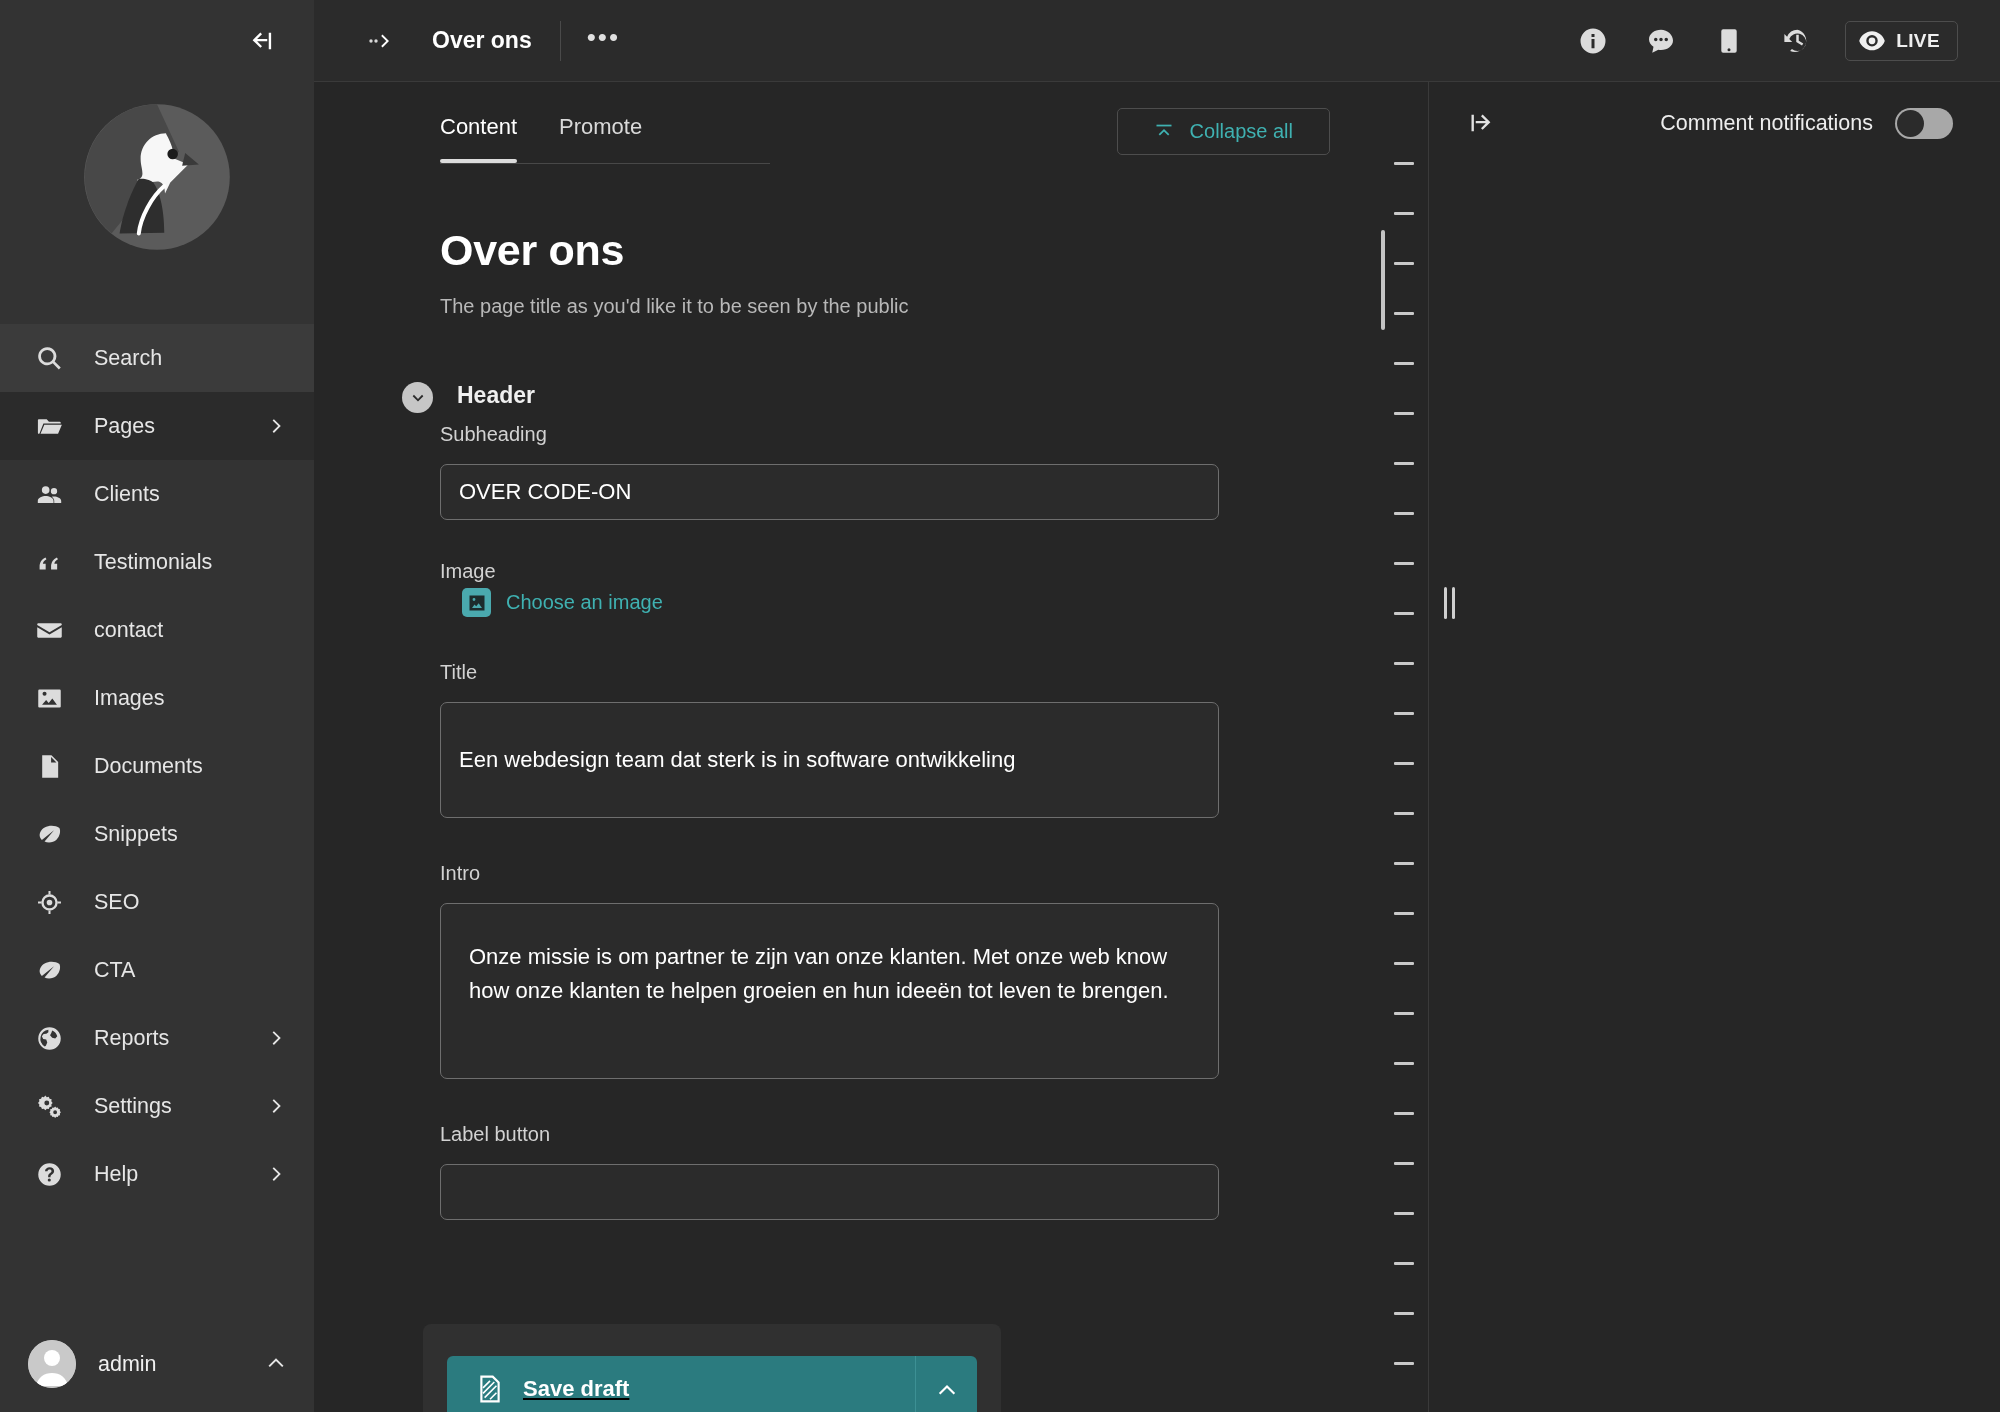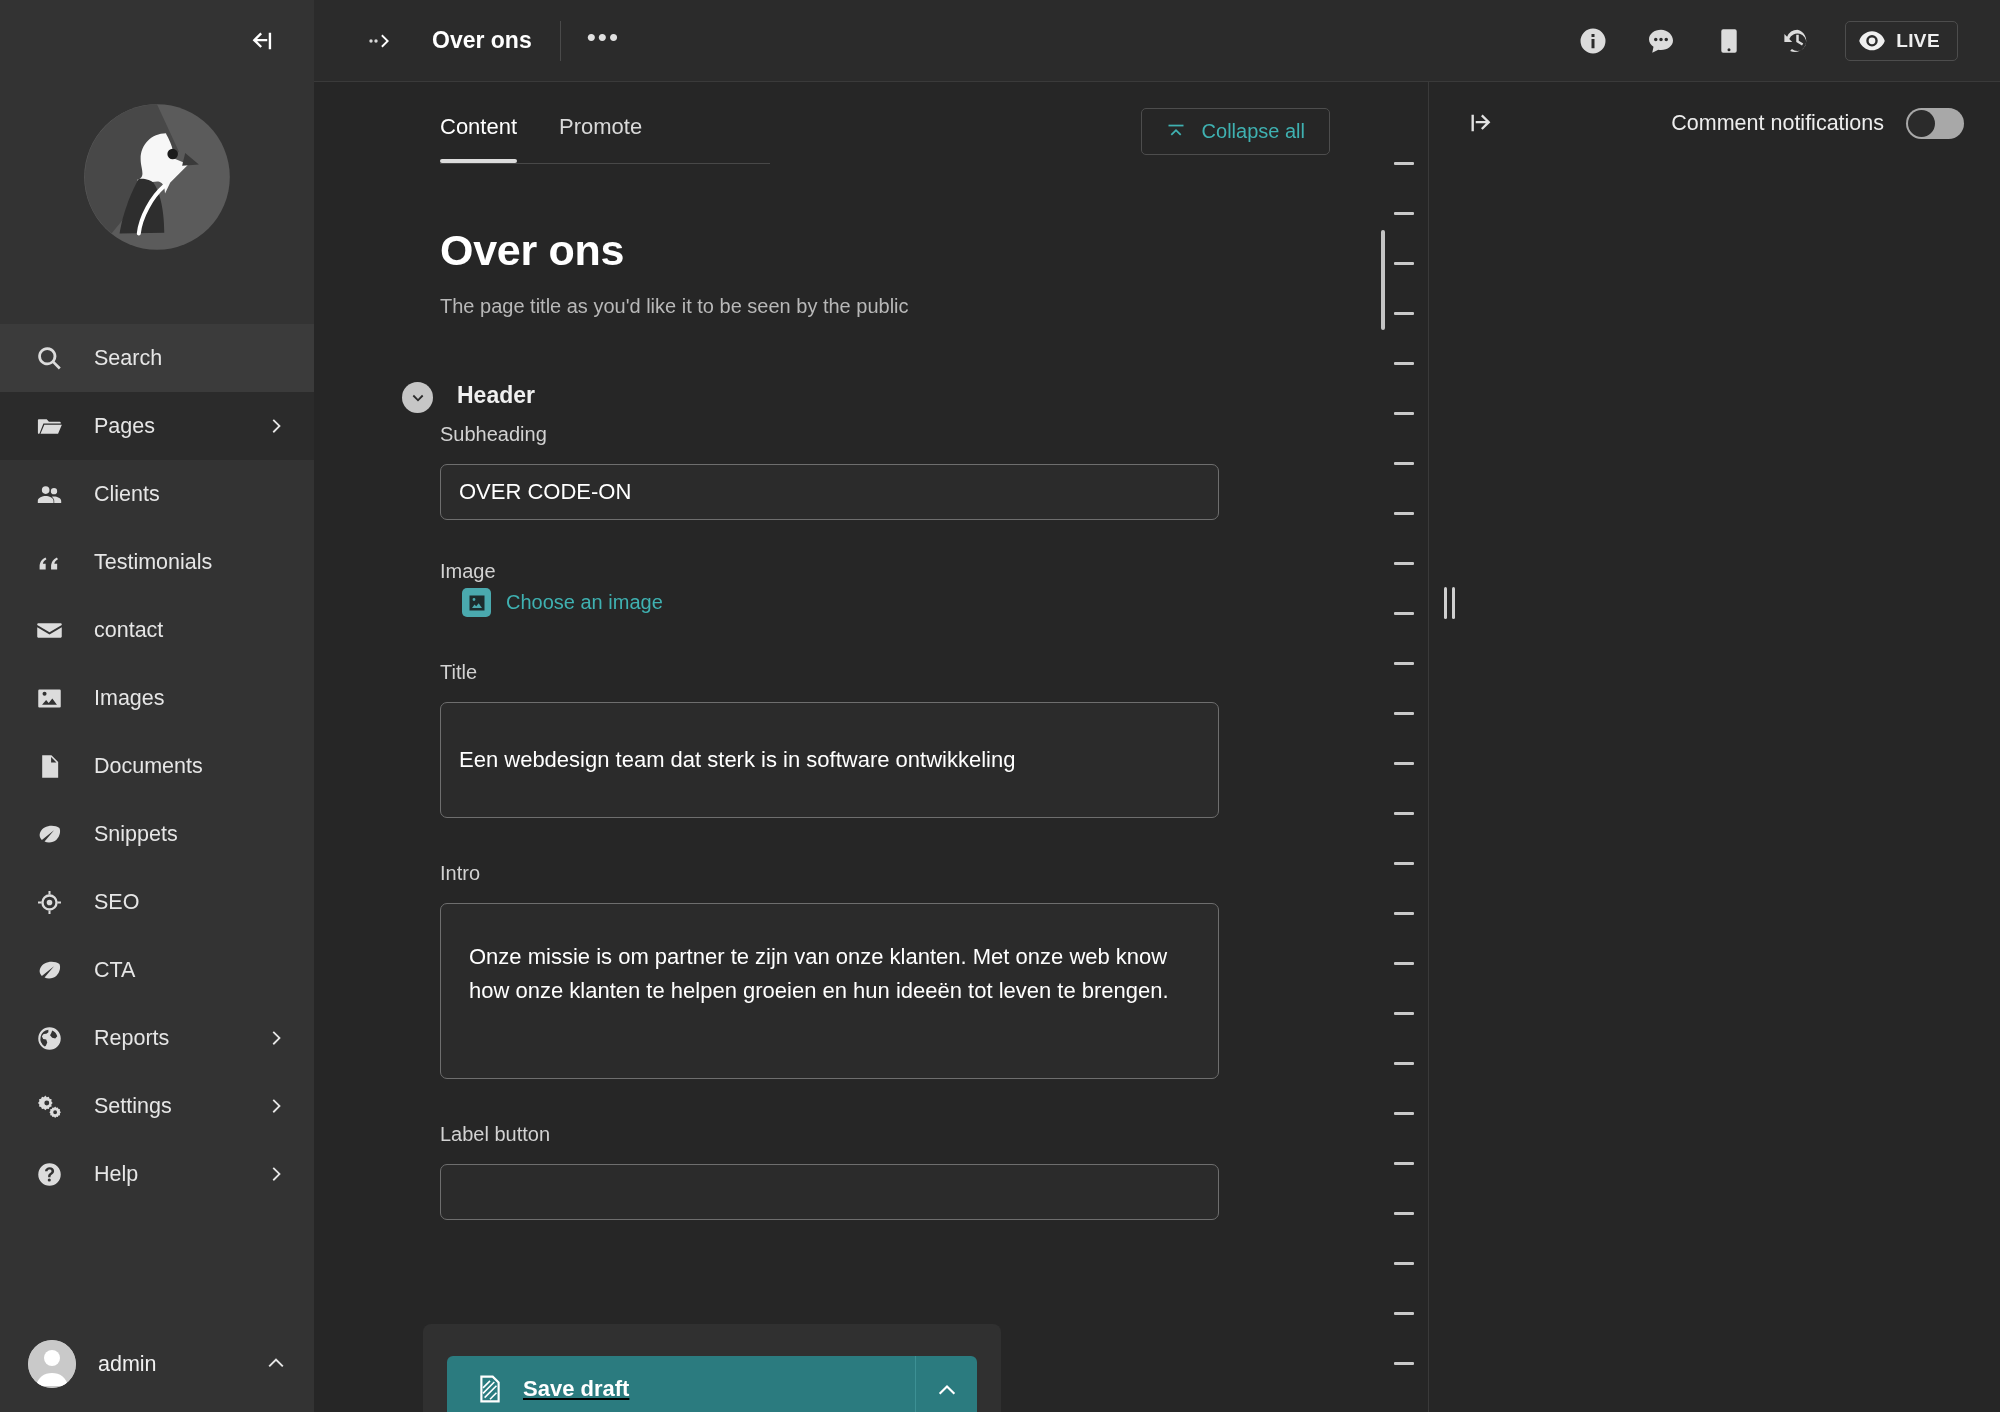--- a/index.html
+++ b/index.html
@@ -112,21 +112,21 @@
     content:""; position:absolute; left:0; right:0; bottom:-1px;
     height:4px; background:#dcdcdc; border-radius:2px;
   }
   #tabline {
     position:absolute; left:126px; width:330px; bottom:0; height:1px; background:#484848;
   }
   #collapse-all {
     position:absolute; right:98px; top:26px;
     display:flex; align-items:center; gap:16px;
     border:1px solid #4d4d4d; border-radius:5px;
-    padding:11px 24px; cursor:pointer;
+    padding:11px 36px; cursor:pointer;
     color:#3fb1b1; font-size:20px;
   }
   #collapse-all svg { fill:#3fb1b1; }
 
   #form-area { padding:62px 0 0 0; position:relative; }
   #page-heading {
     font-size:43px; font-weight:bold; color:#ffffff;
     padding-left:126px; letter-spacing:-.3px;
   }
   #page-sub {
@@ -187,21 +187,21 @@
     position:absolute; left:1381px; top:230px; width:4px; height:100px;
     background:#c4c4c4; border-radius:2px; z-index:16;
   }
 
   
   #sidepanel {
     position:absolute; left:1428px; top:82px; right:0; bottom:0;
     background:#262626; border-left:1px solid #3a3a3a;
   }
   #sidepanel-head {
-    height:82px; display:flex; align-items:center; padding:0 36px 0 34px;
+    height:82px; display:flex; align-items:center; padding:0 47px 0 34px;
   }
   #sp-expand { width:38px; height:38px; display:flex; align-items:center; justify-content:center; cursor:pointer; color:#e0e0e0; }
   #sp-spacer { flex:1 1 auto; }
   #sp-label { color:#ededed; font-size:21.5px; white-space:nowrap; }
   #sp-toggle {
     margin-left:22px; width:58px; height:31px; border-radius:16px;
     background:#a8a8a8; position:relative; cursor:pointer; flex:0 0 58px;
   }
   #sp-toggle .knob {
     position:absolute; left:2px; top:2px; width:27px; height:27px;

